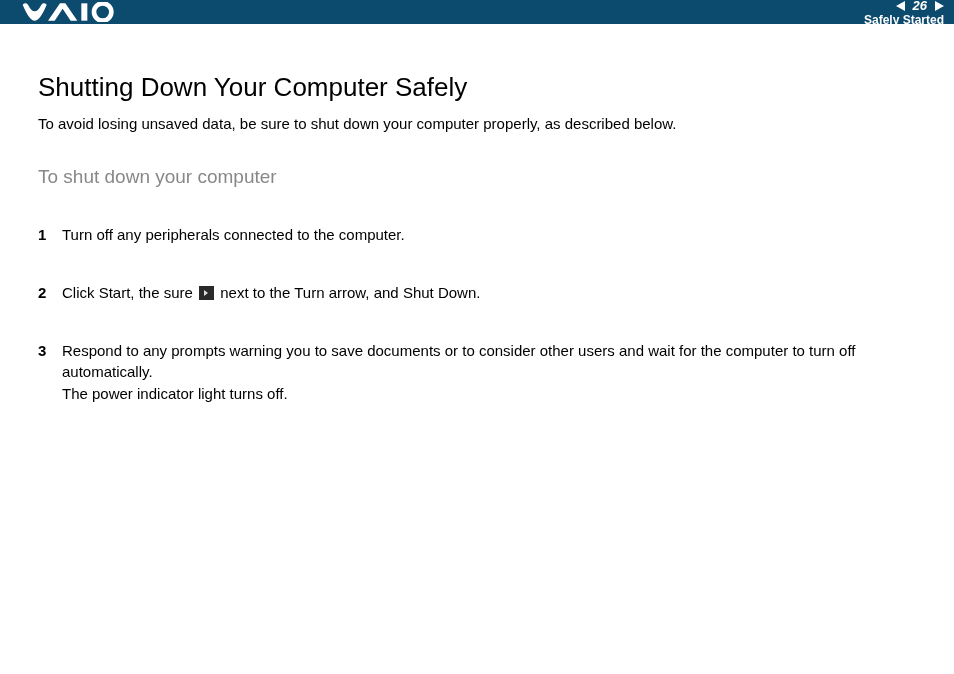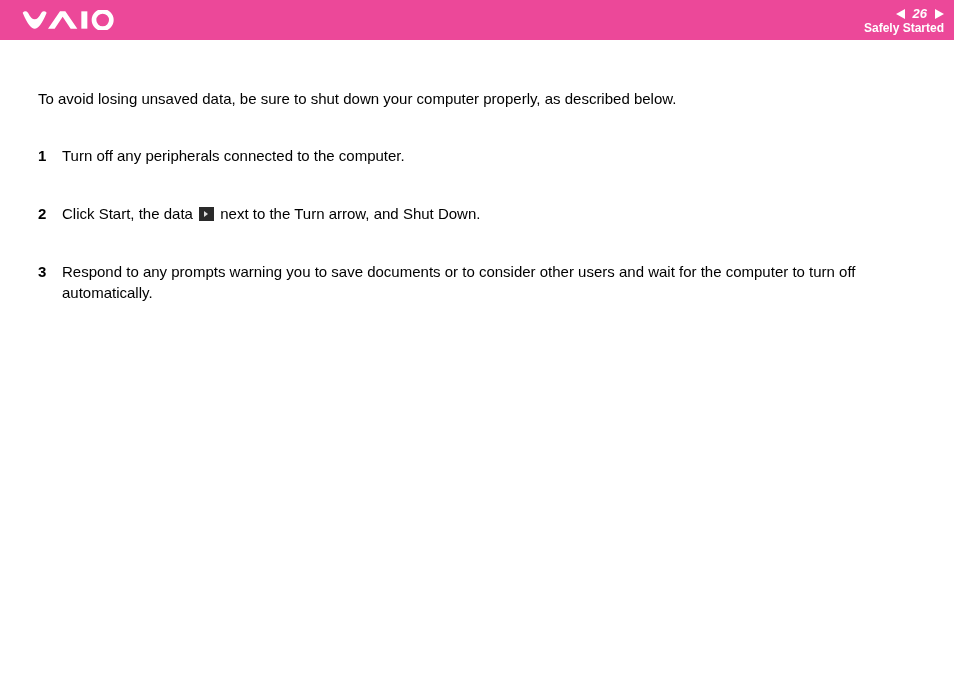--- a/index.html
+++ b/index.html
@@ -5,22 +5,22 @@
     * { margin: 0; padding: 0; box-sizing: border-box; }
     body {
       width: 954px;
       height: 674px;
       background: #fff;
       font-family: Arial, Helvetica, sans-serif;
       color: #000;
       overflow: hidden;
     }
     .header {
-      height: 40px;
-      background: #ec4899;
+      height: 24px;
+      background: #0c4a6e;
       color: #fff;
       display: flex;
       justify-content: space-between;
       align-items: center;
       padding: 0 10px 0 18px;
     }
     .logo {
       display: flex;
       align-items: center;
       height: 100%;
@@ -138,30 +138,33 @@
     <div class="nav-row">
       <div class="tri-left"></div>
       <span class="page-num">26</span>
       <div class="tri-right"></div>
     </div>
     <div class="header-section">Safely Started</div>
   </div>
 </div>
 
 <div class="content">
+  <h1>Shutting Down Your Computer Safely</h1>
   <p class="intro">To avoid losing unsaved data, be sure to shut down your computer properly, as described below.</p>
+  <h2>To shut down your computer</h2>
 
   <ol class="steps">
     <li>
       <div class="step-body">Turn off any peripherals connected to the computer.</div>
     </li>
     <li>
       <div class="step-body">
-        <span>Click </span><span class="bold">Start</span><span>, the data </span><span class="inline-icon"></span><span> next to the </span><span class="bold">Turn</span><span> arrow, and </span><span class="bold">Shut Down</span><span>.</span>
+        <span>Click </span><span class="bold">Start</span><span>, the sure </span><span class="inline-icon"></span><span> next to the </span><span class="bold">Turn</span><span> arrow, and </span><span class="bold">Shut Down</span><span>.</span>
       </div>
     </li>
     <li>
       <div class="step-body">
         <span>Respond to any prompts warning you to save documents or to consider other users and wait for the computer to turn off automatically.</span><br>
+        <span>The power indicator light turns off.</span>
       </div>
     </li>
   </ol>
 </div>
 
 </body></html>

